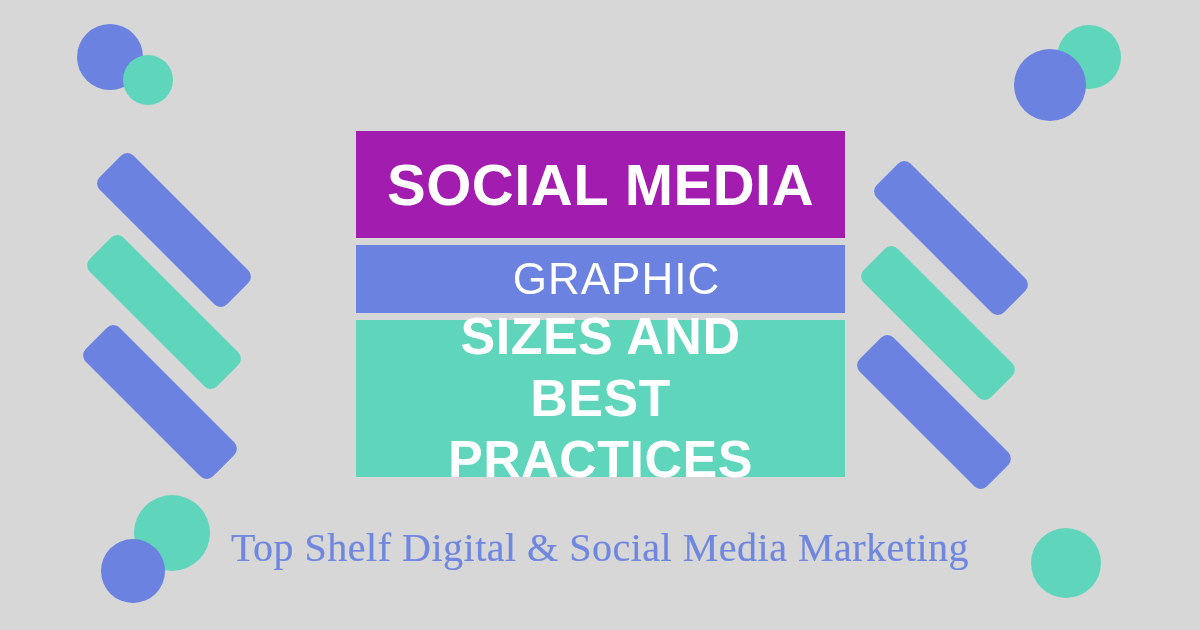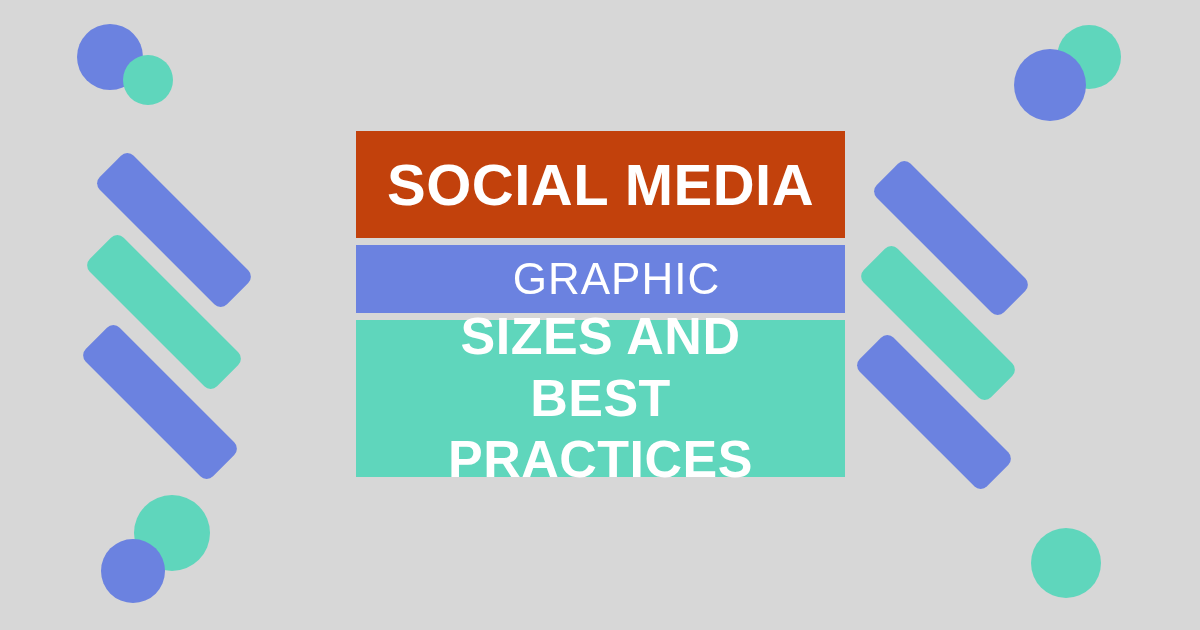--- a/index.html
+++ b/index.html
@@ -38,21 +38,21 @@
     width: 100%;
     box-sizing: border-box;
     display: flex;
     align-items: center;
     justify-content: center;
     text-align: center;
     color: #ffffff;
   }
   .band-1 {
     height: 107px;
-    background: #c2410c;
+    background: #a21caf;
     font-size: 58px;
     font-weight: 700;
     letter-spacing: 0.5px;
     line-height: 1;
     align-items: center;
   }
   .band-gap-1 { height: 7px; }
   .band-2 {
     height: 68px;
     background: #6b82e0;
@@ -127,14 +127,15 @@
     </div>
 
     <div class="band-gap-2"></div>
 
     <div class="band band-3">
       <span class="band-text">SIZES AND BEST PRACTICES</span>
     </div>
 
   </div>
 
+  <div class="subtitle">Top Shelf Digital &amp; Social Media Marketing</div>
 
 </div>
 
 </body></html>

